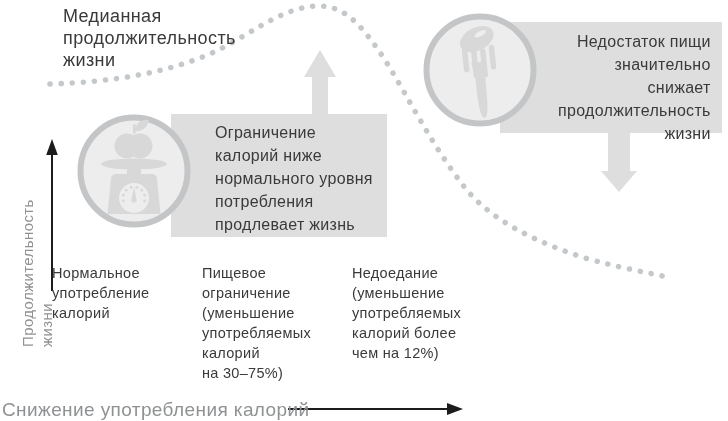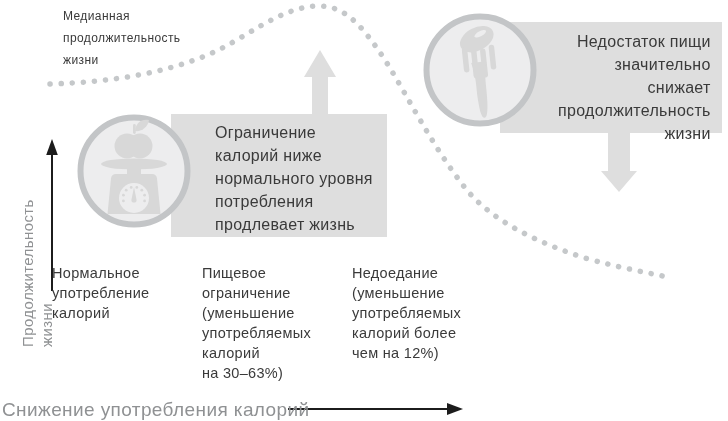--- a/index.html
+++ b/index.html
@@ -8,21 +8,21 @@
     font-family:"Liberation Sans","DejaVu Sans",sans-serif;overflow:hidden;
     color:var(--c-text_dark,#3a3a3a);
   }
   .layer{position:absolute;left:0;top:0;width:728px;height:421px;}
   .curve{fill:none;stroke:var(--c-curve_dots,#c5c8ca);stroke-width:5.5;
          stroke-linecap:round;stroke-dasharray:0.1 11;}
   .axis-line{stroke:var(--c-axis,#1c1c1c);stroke-width:2;}
   .axis-head{fill:var(--c-axis,#1c1c1c);}
   .big-arrow{fill:var(--c-big_arrow,#dedede);}
   .title{
-    position:absolute;left:63px;top:5px;font-size:12px;line-height:22px;
+    position:absolute;left:63px;top:5px;font-size:18px;line-height:22px;
     letter-spacing:.4px;white-space:pre-line;color:var(--c-text_dark,#3a3a3a);
   }
   .callout{position:absolute;background:var(--c-callout_bg,#dedede);}
   .callout-restriction{left:171px;top:114px;width:216px;height:123px;}
   .callout-malnutrition{left:500px;top:22px;width:222px;height:111px;}
   .callout-text{
     position:absolute;font-size:16px;line-height:23px;letter-spacing:.3px;
     white-space:pre-line;color:var(--c-text_dark,#3a3a3a);
   }
   .callout-restriction .callout-text{left:44px;top:7px;}
@@ -128,21 +128,21 @@
   </svg>
 
   <div class="category category-normal">Нормальное
 употребление
 калорий</div>
   <div class="category category-restriction">Пищевое
 ограничение
 (уменьшение
 употребляемых
 калорий
-на 30–63%)</div>
+на 30–75%)</div>
   <div class="category category-malnutrition">Недоедание
 (уменьшение
 употребляемых
 калорий более
 чем на 12%)</div>
 
   <div class="y-label">Продолжительность
 жизни</div>
   <div class="x-label">Снижение употребления калорий</div>
 

